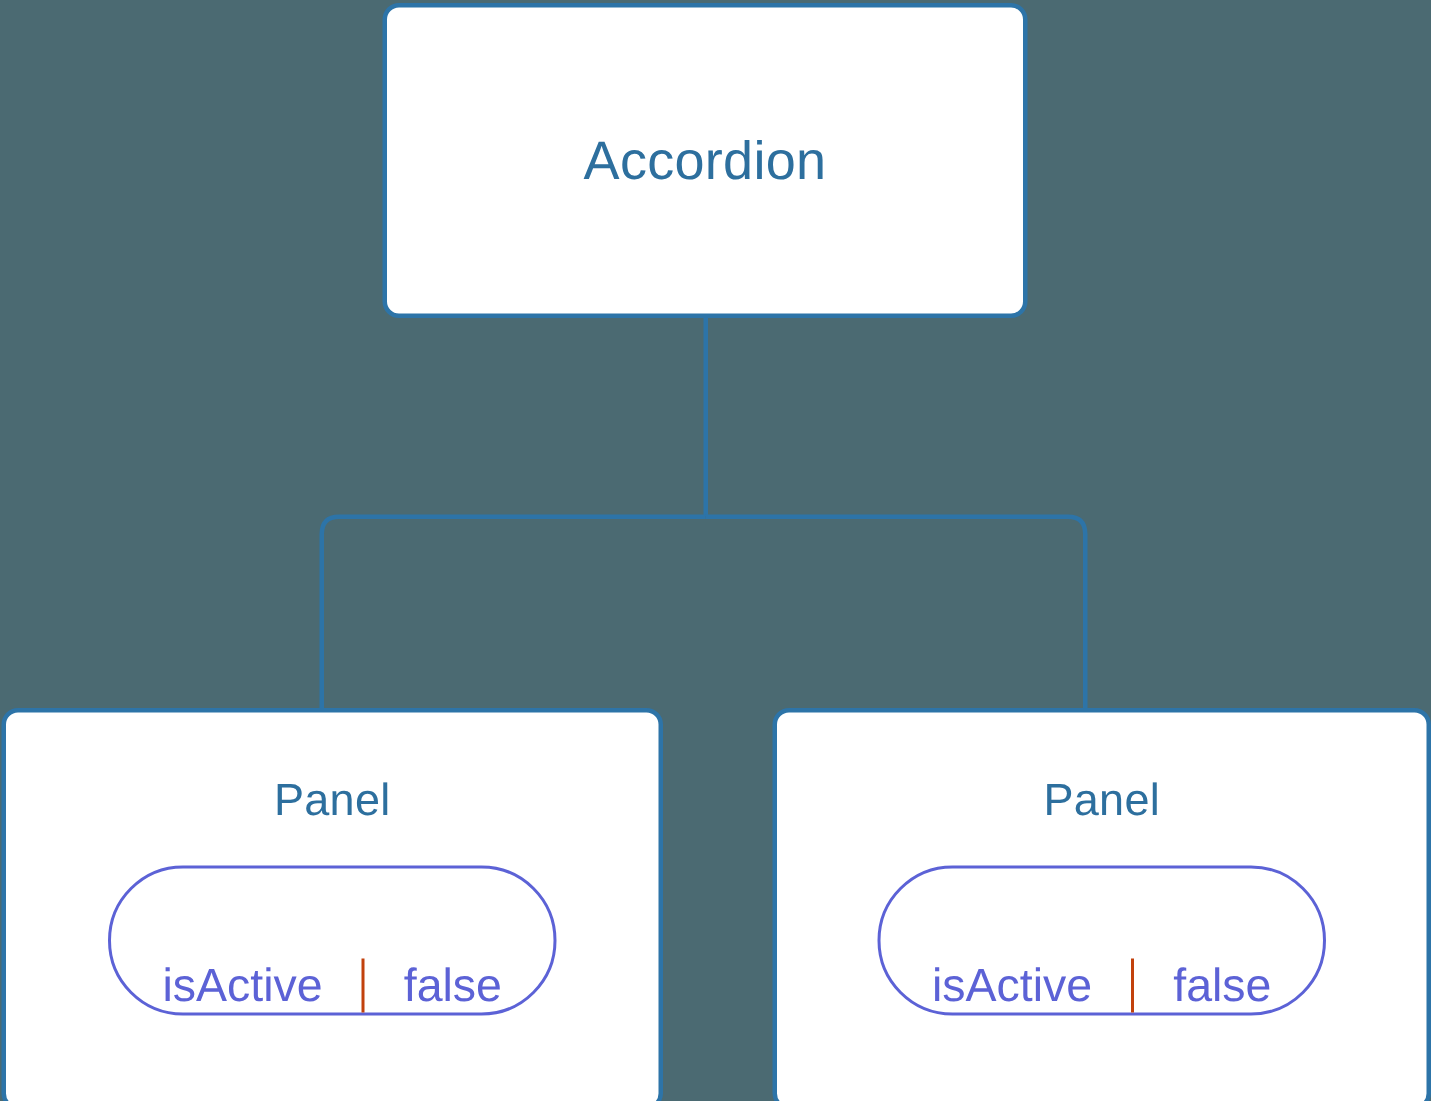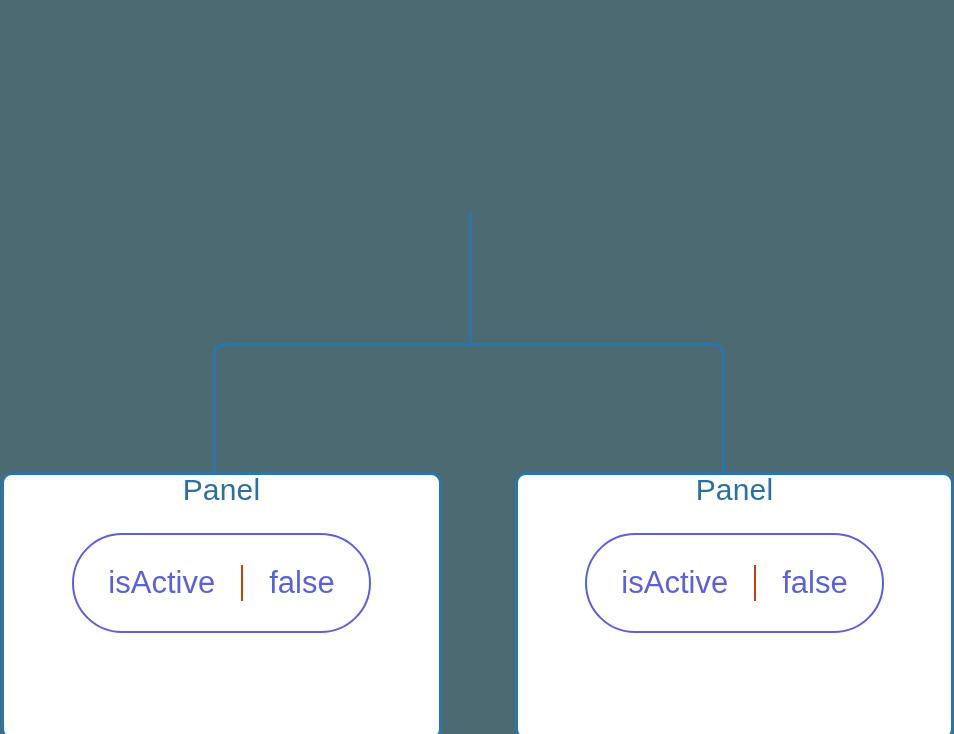--- a/index.html
+++ b/index.html
@@ -73,31 +73,32 @@
     left: 1px;
     width: 441px;
   }
   #node-panel-1 {
     left: 515px;
     width: 439px;
   }
   .panel-node .node-title {
     font-size: 30px;
     line-height: 30px;
+    margin-top: 44px;
   }
 
   
   .state-pill {
     margin-top: 28px;
     height: 100px;
     border: 2px solid #5c62d6;
     border-radius: 50px;
     box-sizing: border-box;
     display: flex;
-    align-items: center;
+    align-items: flex-end;
     background: transparent;
   }
   .pill-key,
   .pill-value {
     display: flex;
     align-items: center;
     justify-content: center;
     color: #5c62d6;
     font-size: 31px;
     white-space: nowrap;
@@ -117,20 +118,23 @@
 
   <svg id="connectors" viewBox="0 0 954 734" width="954" height="734" xmlns="http://www.w3.org/2000/svg">
 
     <path d="M470.5,211 L470.5,344" fill="none" stroke="#2d74a8" stroke-width="3" stroke-linecap="butt"></path>
 
     <path d="M470.5,344.5 L226,344.5 Q214.5,344.5 214.5,356 L214.5,476" fill="none" stroke="#2d74a8" stroke-width="3" stroke-linecap="butt"></path>
 
     <path d="M470.5,344.5 L712,344.5 Q723.5,344.5 723.5,356 L723.5,476" fill="none" stroke="#2d74a8" stroke-width="3" stroke-linecap="butt"></path>
   </svg>
 
+  <div class="node" id="node-root">
+    <div class="node-title">Accordion</div>
+  </div>
 
   <div class="node panel-node" id="node-panel-0">
     <div class="node-title">Panel</div>
     <div class="state-pill">
       <div class="pill-key">isActive</div>
       <div class="pill-value">false</div>
     </div>
   </div>
 
   <div class="node panel-node" id="node-panel-1">

